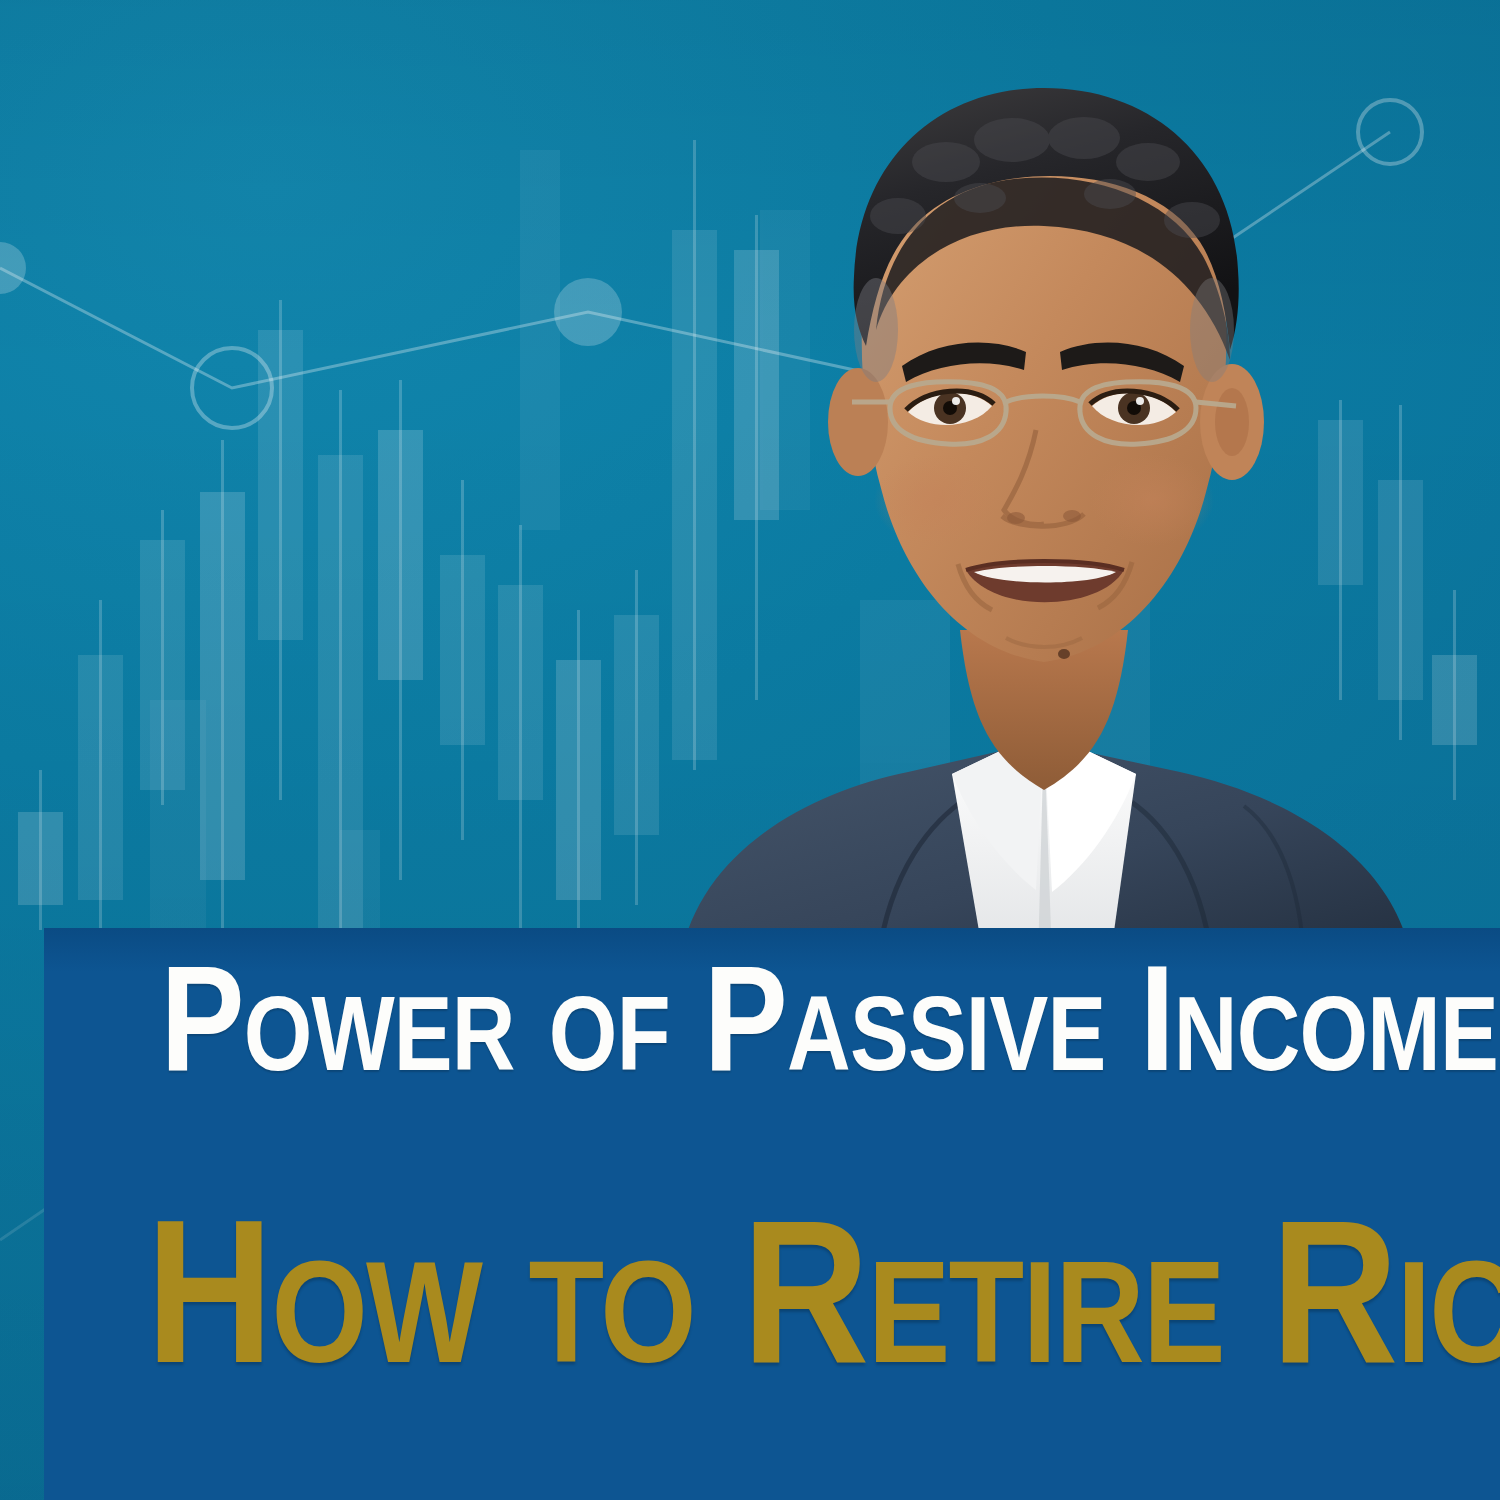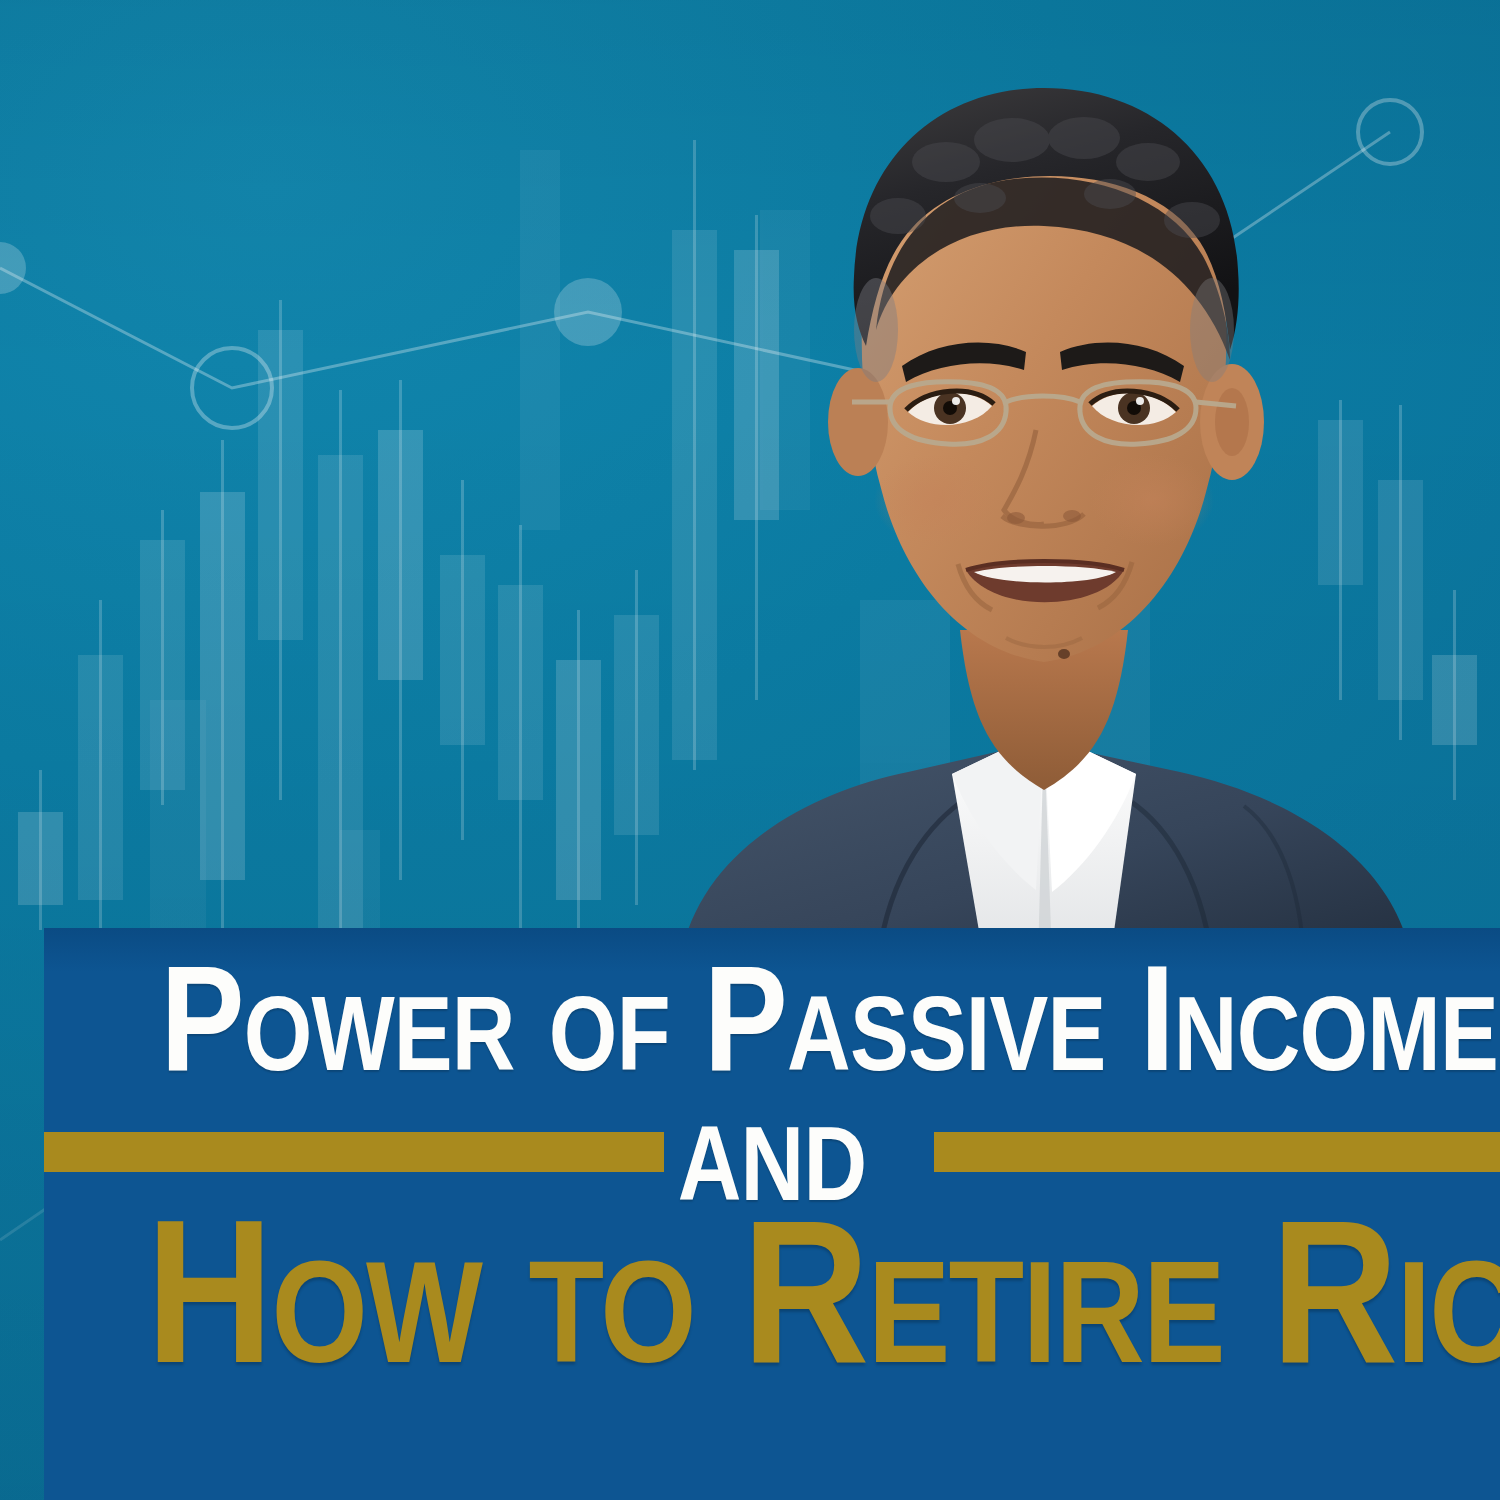--- a/index.html
+++ b/index.html
@@ -305,23 +305,18 @@
     </svg>
   </div>
 
   <div class="banner">
     <div class="banner-shade"></div>
 
     <div class="title-wrap">
 
       <div class="line1">Power of Passive Income</div>
 
-      <div class="line2row">
-        <div class="gold-bar left"></div>
-        <div class="gold-bar right"></div>
-        <div class="line2">and</div>
-      </div>
 
       <div class="line3">How to Retire Rich</div>
     </div>
   </div>
 
 </div>
 
 </body></html>

